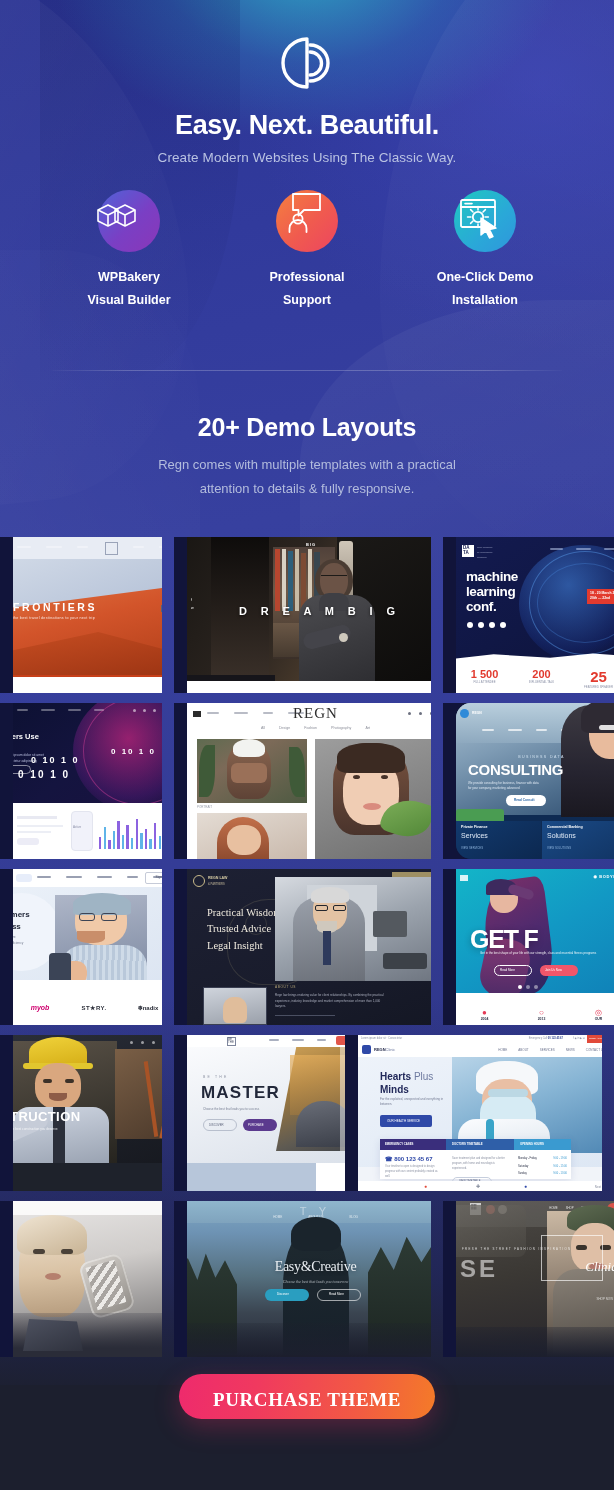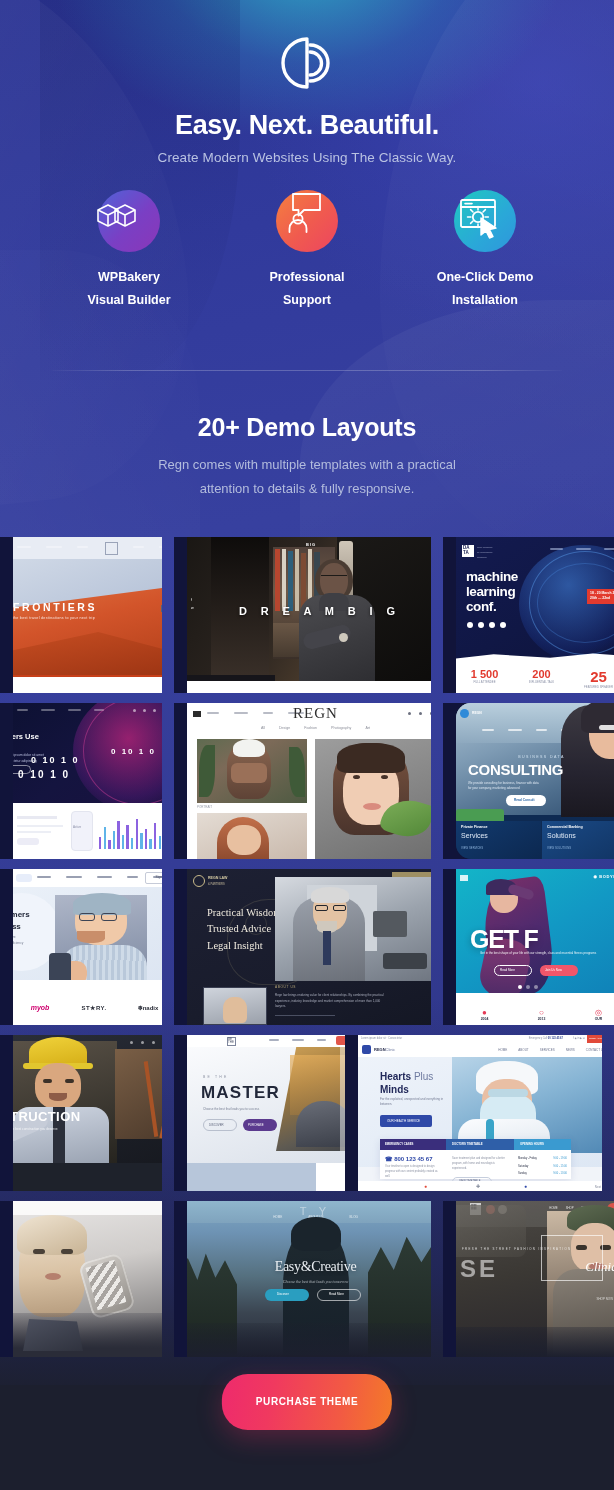--- a/index.html
+++ b/index.html
@@ -87,25 +87,26 @@
   .cell.c3 { width:171px; }
   .thumb { position:absolute; left:0; top:0; width:100%; height:100%; overflow:hidden;margin-left:13px; }
   .tdot { width:3px; height:3px; border-radius:50%; background:rgba(255,255,255,.55); margin-right:3px; }
   .tline { height:2px; border-radius:1px; background:rgba(255,255,255,.35); margin-right:6px; }
   .tcap { position:absolute; font-weight:bold; color:#fff; white-space:nowrap; }
 
   
   .footer { position:absolute; left:0; right:0; top:1370px; height:120px; }
   .cta {
     position:absolute; left:50%; transform:translateX(-50%); top:4px;
-    padding:0 34px; height:56px; line-height:52px; border-radius:26px;
+    padding:0 34px; height:45px; line-height:52px; border-radius:26px;
     background:linear-gradient(100deg,#ee2a6d 0%, #f0395f 30%, #f25a43 70%, #f47b28 100%);
-    color:#fff; font-size:10px; font-weight:bold; letter-spacing:0.6px;
+    color:#fff; font-size:19px; font-weight:bold; letter-spacing:0.6px;
     border:none; cursor:pointer; white-space:nowrap;
     box-shadow:0 8px 26px rgba(238,45,100,0.28);
+    font-family:Liberation Serif, serif;
   }
 </style>
 </head>
 <body>
 
 <div class="page">
 
   <div class="hero-bg">
     <div class="swoosh sw5"></div>
     <div class="swoosh sw1"></div>

